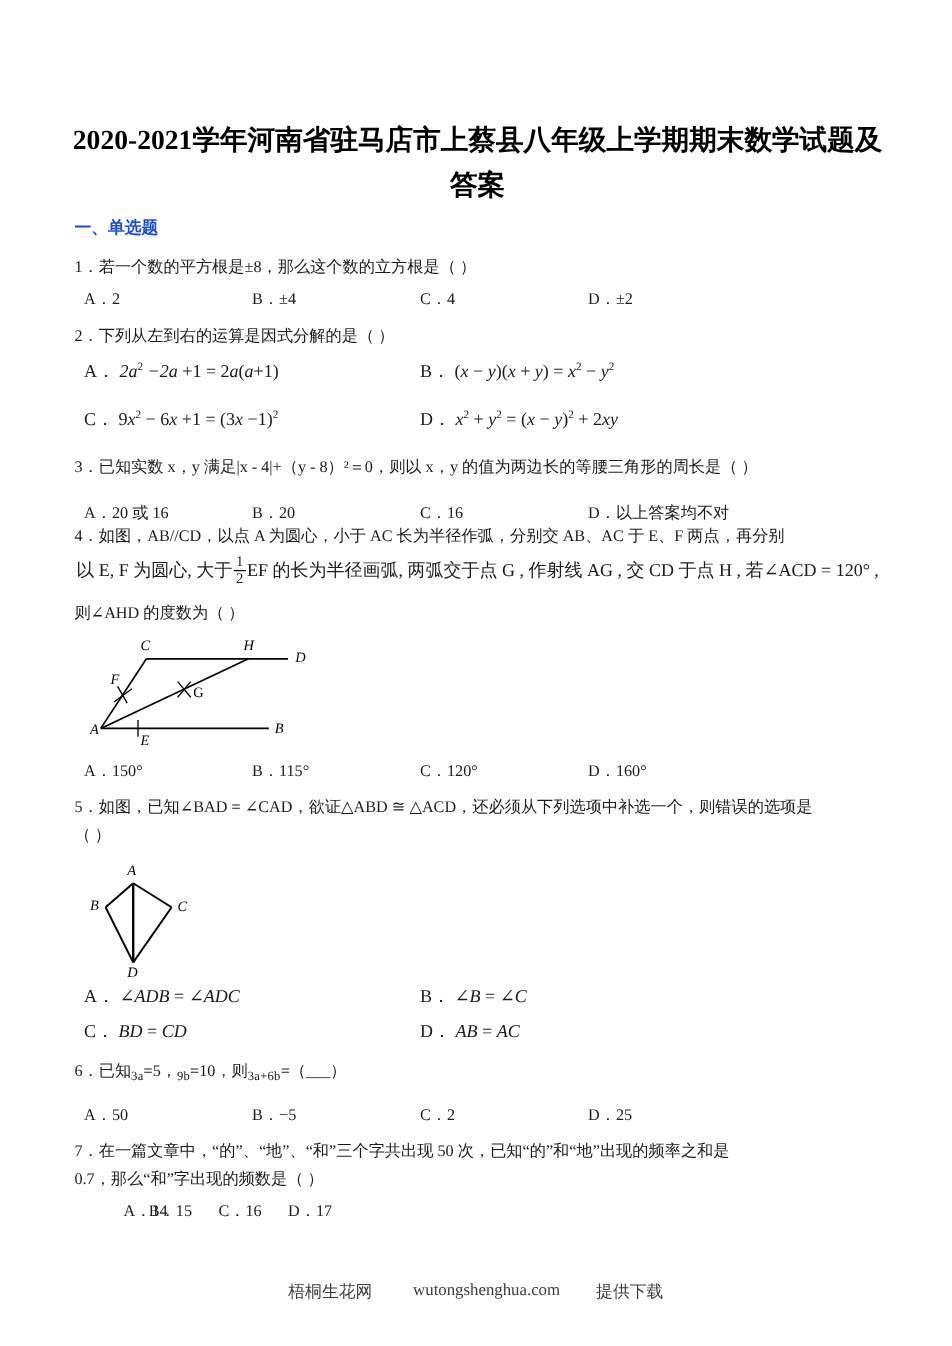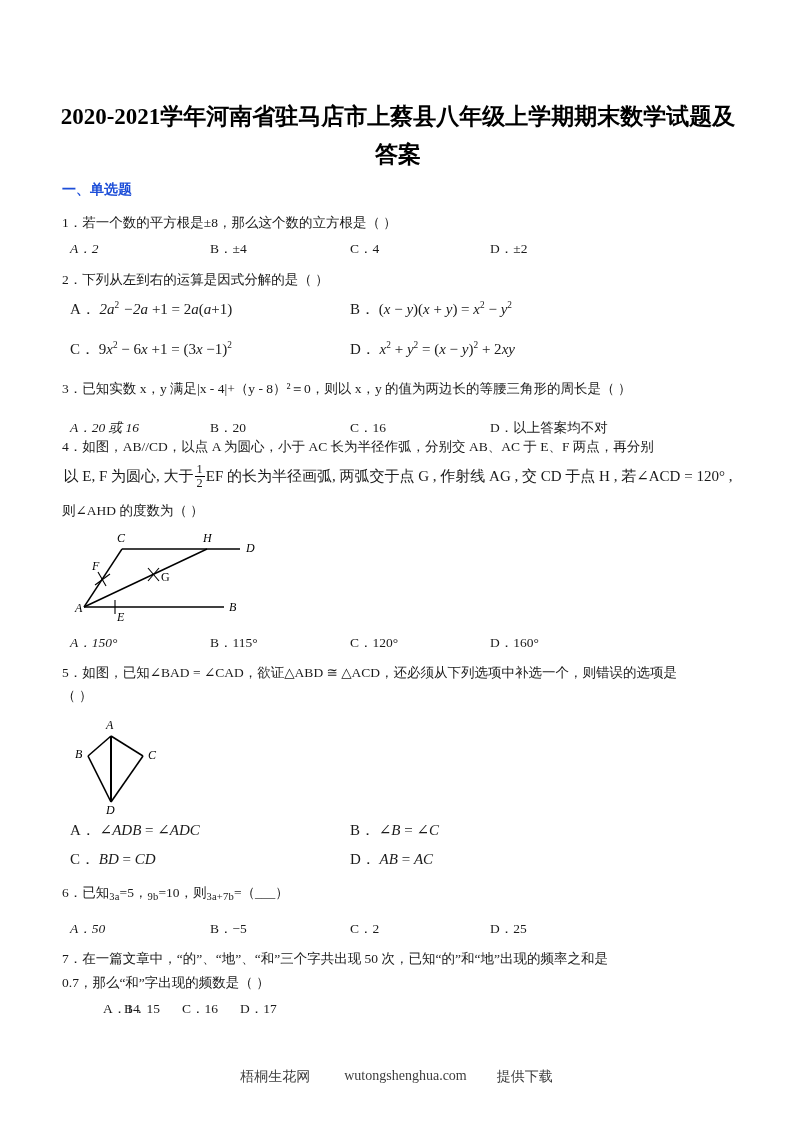--- a/index.html
+++ b/index.html
@@ -61,21 +61,21 @@
     width: 680px;
     height: 22px;
     font-size: 13.5px;
     color: #1a1a1a;
   }
   .opts-row > span {
     position: absolute;
     top: 0;
     white-space: nowrap;
   }
-  .c1 { left: 8px; font-style: italic; }
+  .c1 { left: 8px; }
   .c2 { left: 148px; }
   .c3 { left: 288px; }
   .c4 { left: 428px; }
   .m2c1 { left: 8px; }
   .m2c2 { left: 288px; }
   .mathy {
     font-family: "Liberation Serif", "DejaVu Serif", serif;
     font-size: 15px;
     text-align: center;
   }
@@ -217,21 +217,21 @@
   <div class="opts-row" style="top:850px; height:28px;">
     <span class="m2c1 mathy">C．&nbsp;<span class="mi">BD</span> = <span class="mi">CD</span></span>
     <span class="m2c2 mathy">D．&nbsp;<span class="mi">AB</span> = <span class="mi">AC</span></span>
   </div>
   <div class="opts-row" style="top:821px; height:28px;">
     <span class="m2c1 mathy">A．&nbsp;∠<span class="mi">ADB</span> = ∠<span class="mi">ADC</span></span>
     <span class="m2c2 mathy">B．&nbsp;∠<span class="mi">B</span> = ∠<span class="mi">C</span></span>
   </div>
 
   <div class="q qtext" style="top:882px;">
-    <span>6．已知</span><span class="lowidx">3a</span><span>=5，</span><span class="lowidx">9b</span><span>=10，则</span><span class="lowidx">3a+7b</span><span>=（___）</span>
+    <span>6．已知</span><span class="lowidx">3a</span><span>=5，</span><span class="lowidx">9b</span><span>=10，则</span><span class="lowidx">3a+6b</span><span>=（___）</span>
   </div>
   <div class="opts-row" style="top:920px;">
     <span class="c1">A．50</span>
     <span class="c2">B．−5</span>
     <span class="c3">C．2</span>
     <span class="c4">D．25</span>
   </div>
 
   <div class="q qtext" style="top:948px;">7．在一篇文章中，“的”、“地”、“和”三个字共出现 50 次，已知“的”和“地”出现的频率之和是</div>
   <div class="q qtext" style="top:972px;">0.7，那么“和”字出现的频数是（       ）</div>

